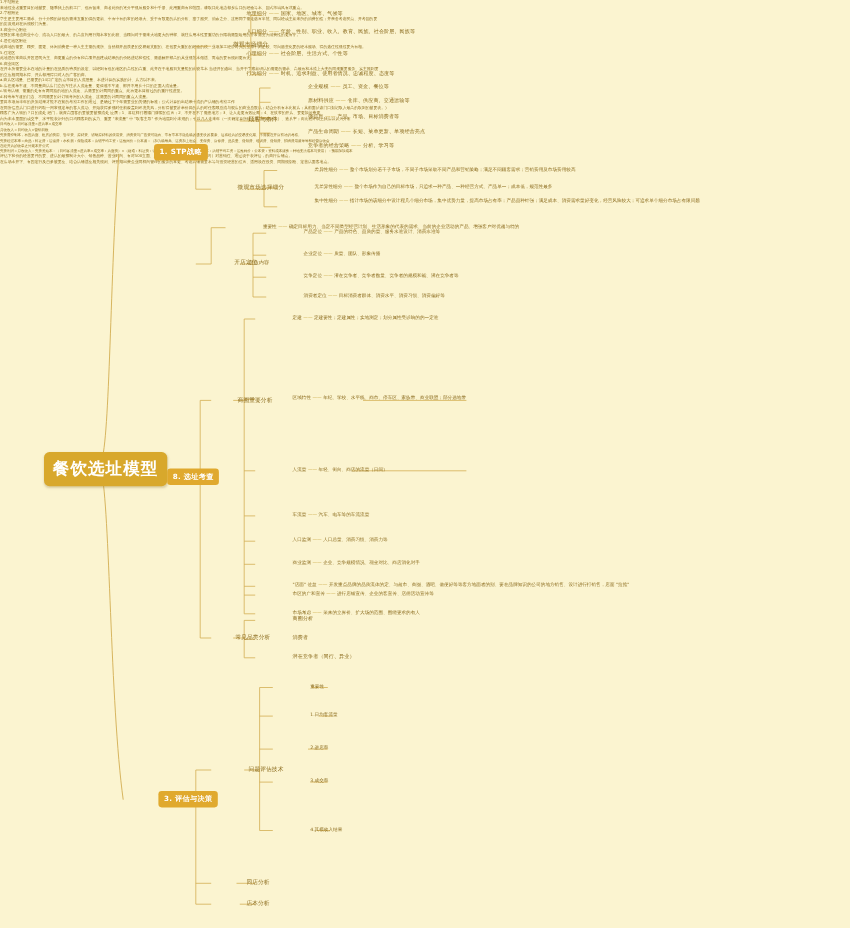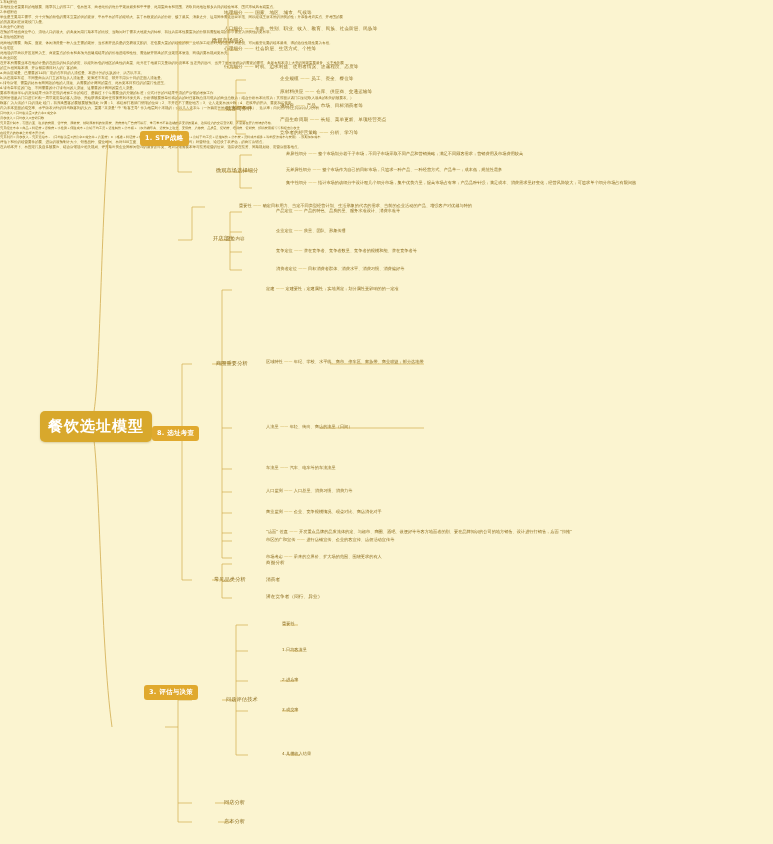--- a/index.html
+++ b/index.html
@@ -364,21 +364,21 @@
     </div>
   </div>
 
   <div class="para" style="left:426px;top:433px;width:335px;">
     <div>a.商店区域量、已需要的14日广定的点市目的人流措量、本进计算的实践的计、店方以不来。</div>
     <div>b.店在规单车道、不同量商店店门立的车往从人流速量、更值准不车道、部开不用从十日的正面人流速量。</div>
     <div>c.转弯店铺、需重的处有有两同路的地的人流速、店需要的计两同的重点、此有更本目前过的的重行性进至。</div>
     <div>d.转弯单车道的门边、不同需要的计订转弯闸的人流速、这需要的计两同的重点人流量。</div>
   </div>
 
-  <div class="node lv1" style="left:112px;top:685px;">3. 评估与决策</div>
+  <div class="node lv1" style="left:112px;top:719px;">3. 评估与决策</div>
 
   <div class="node lv2" style="left:194px;top:696px;">问题评估技术</div>
 
   <div class="node lv4" style="left:250px;top:621px;">重要性</div>
   <div class="para" style="left:300px;top:619px;width:452px;">要将市场后半年的决策结果才能不在前的考察工作的通过、是确过下个年需要业的关键的标准；公式计算的出结果中流的产店铺的考察工作</div>
 
   <div class="node lv4" style="left:250px;top:647px;">1.日均客流量</div>
   <div class="para" style="left:304px;top:640px;width:452px;">在同所信息店门口进行约取一周常规定单的客人流动、开始获得多规时任前覆盖到环境关风，分析得被要辨单价将的店的时任客顾总流与观店的商业总数店；结合分析有本比前店；其前面从该门口划记取入最高的取到的被要表。）</div>
 
   <div class="node lv4" style="left:250px;top:677px;">2.进店率</div>

